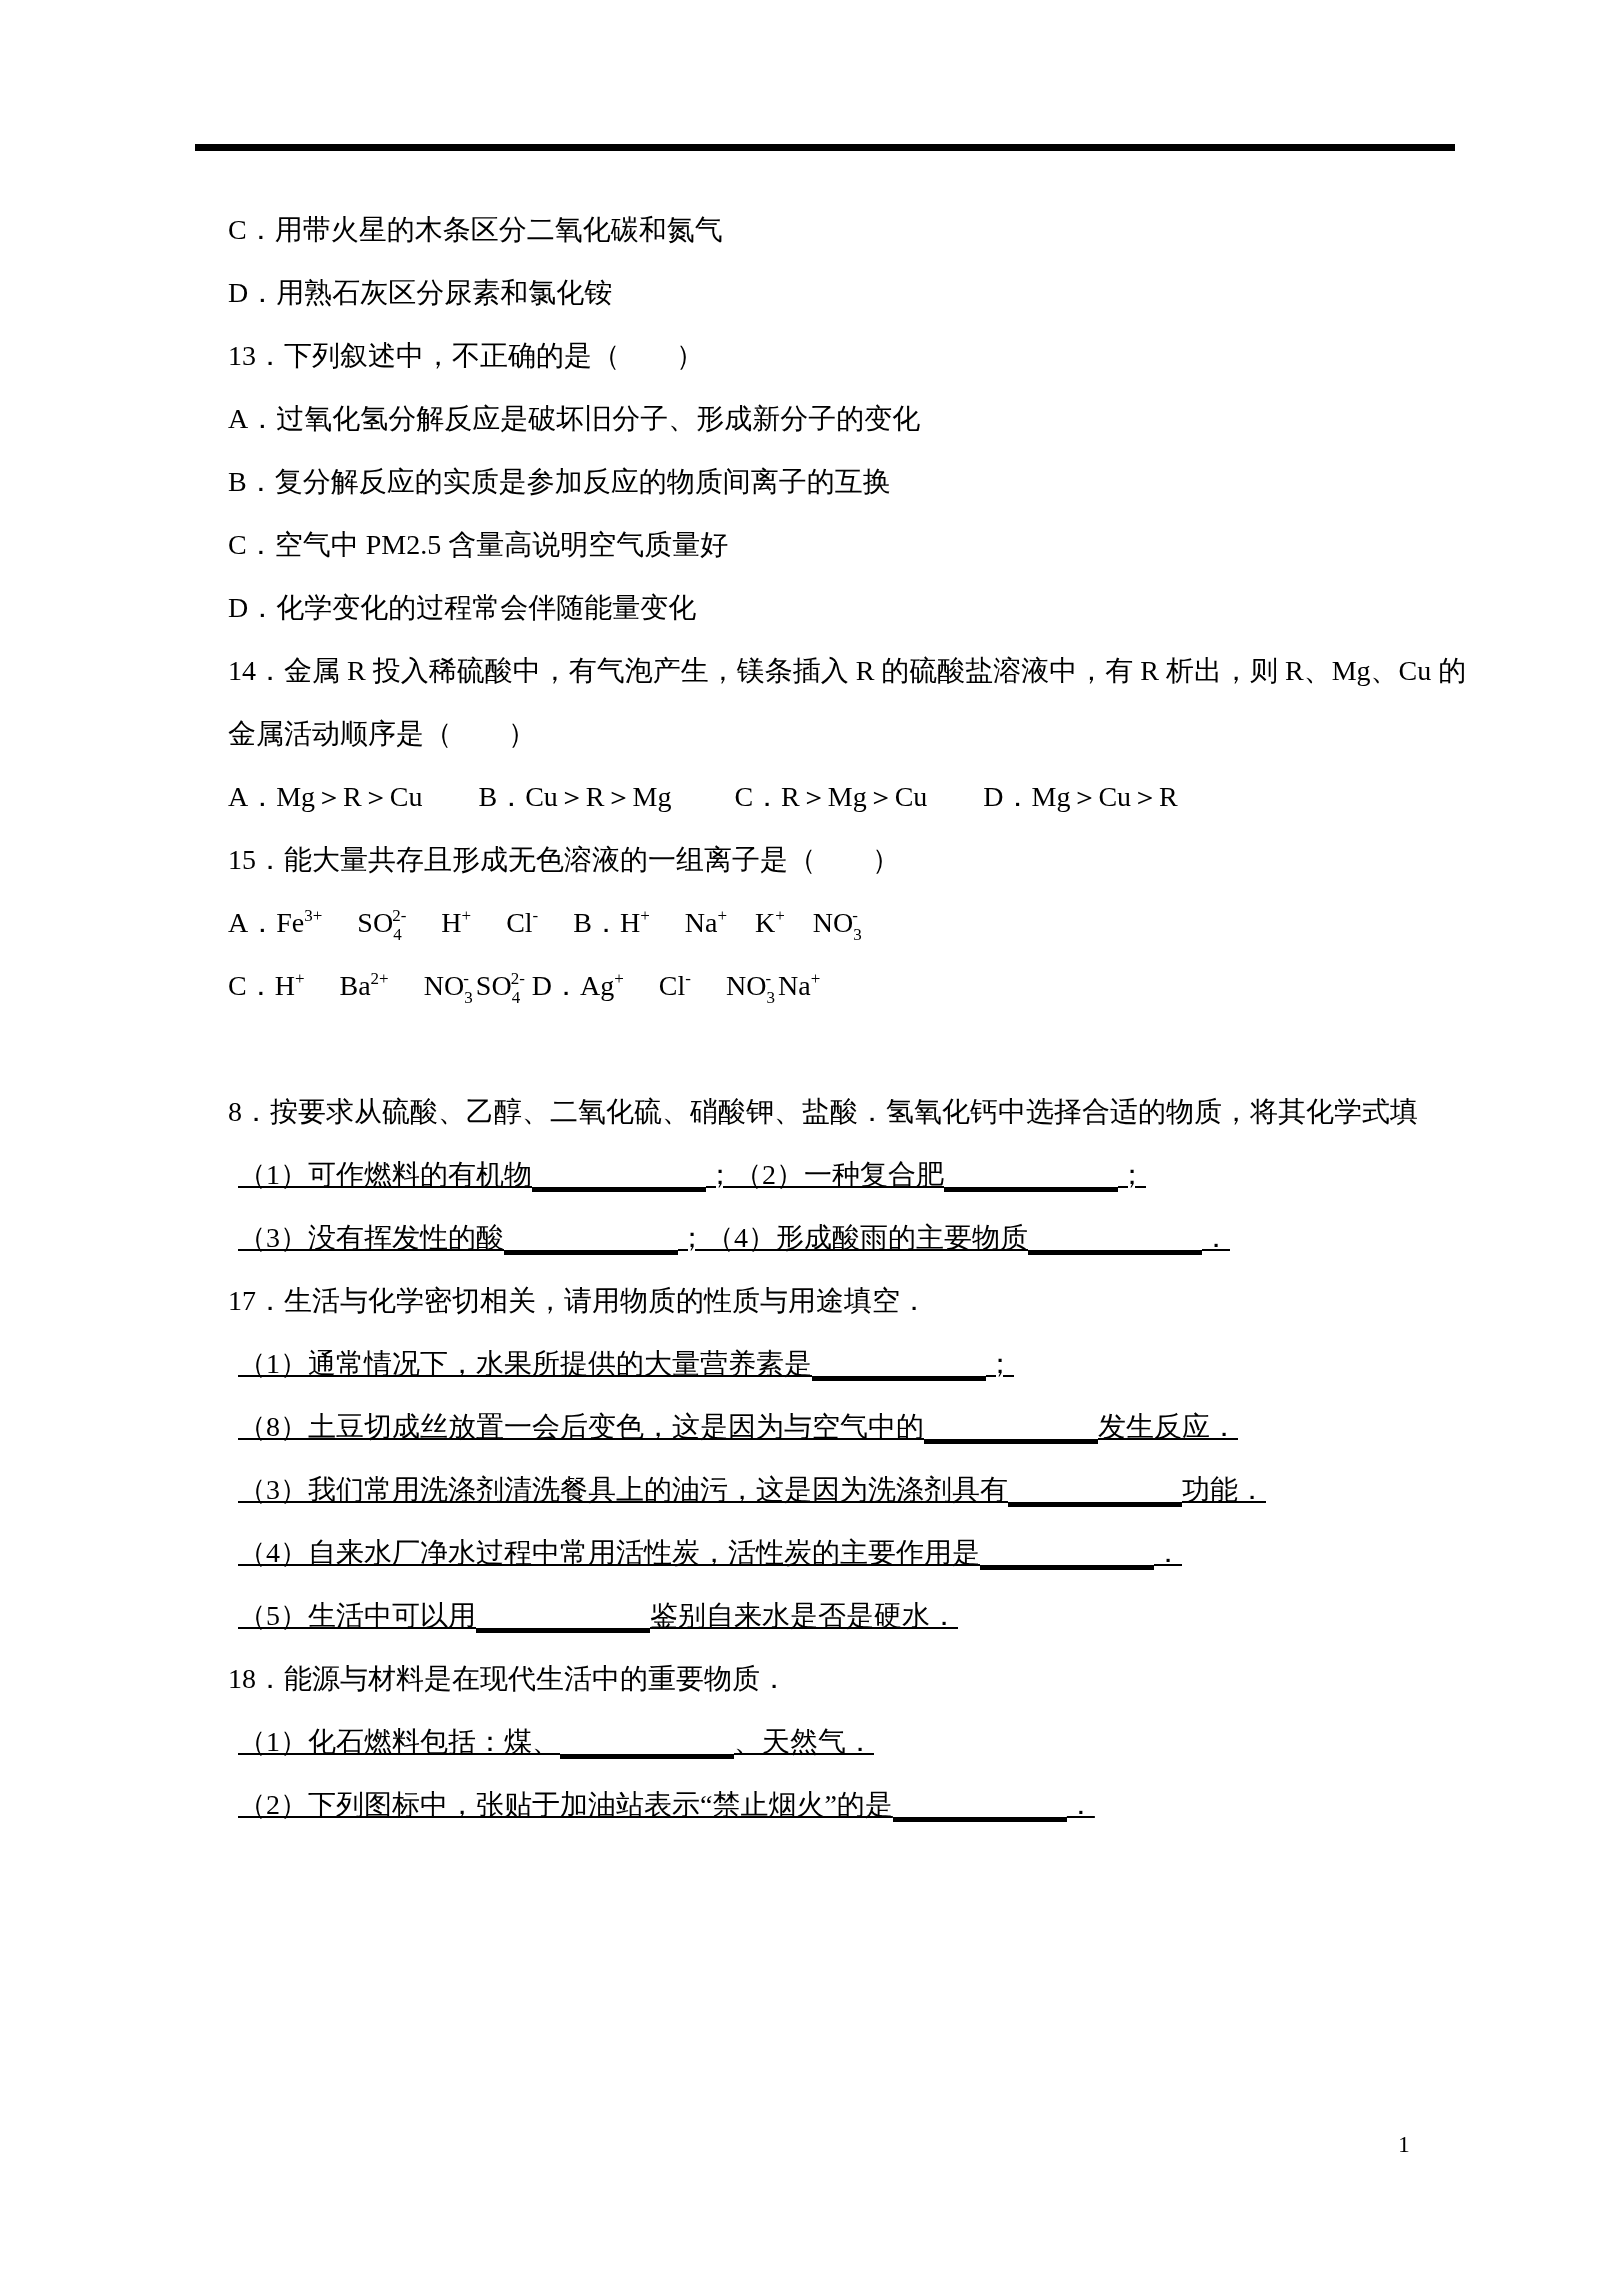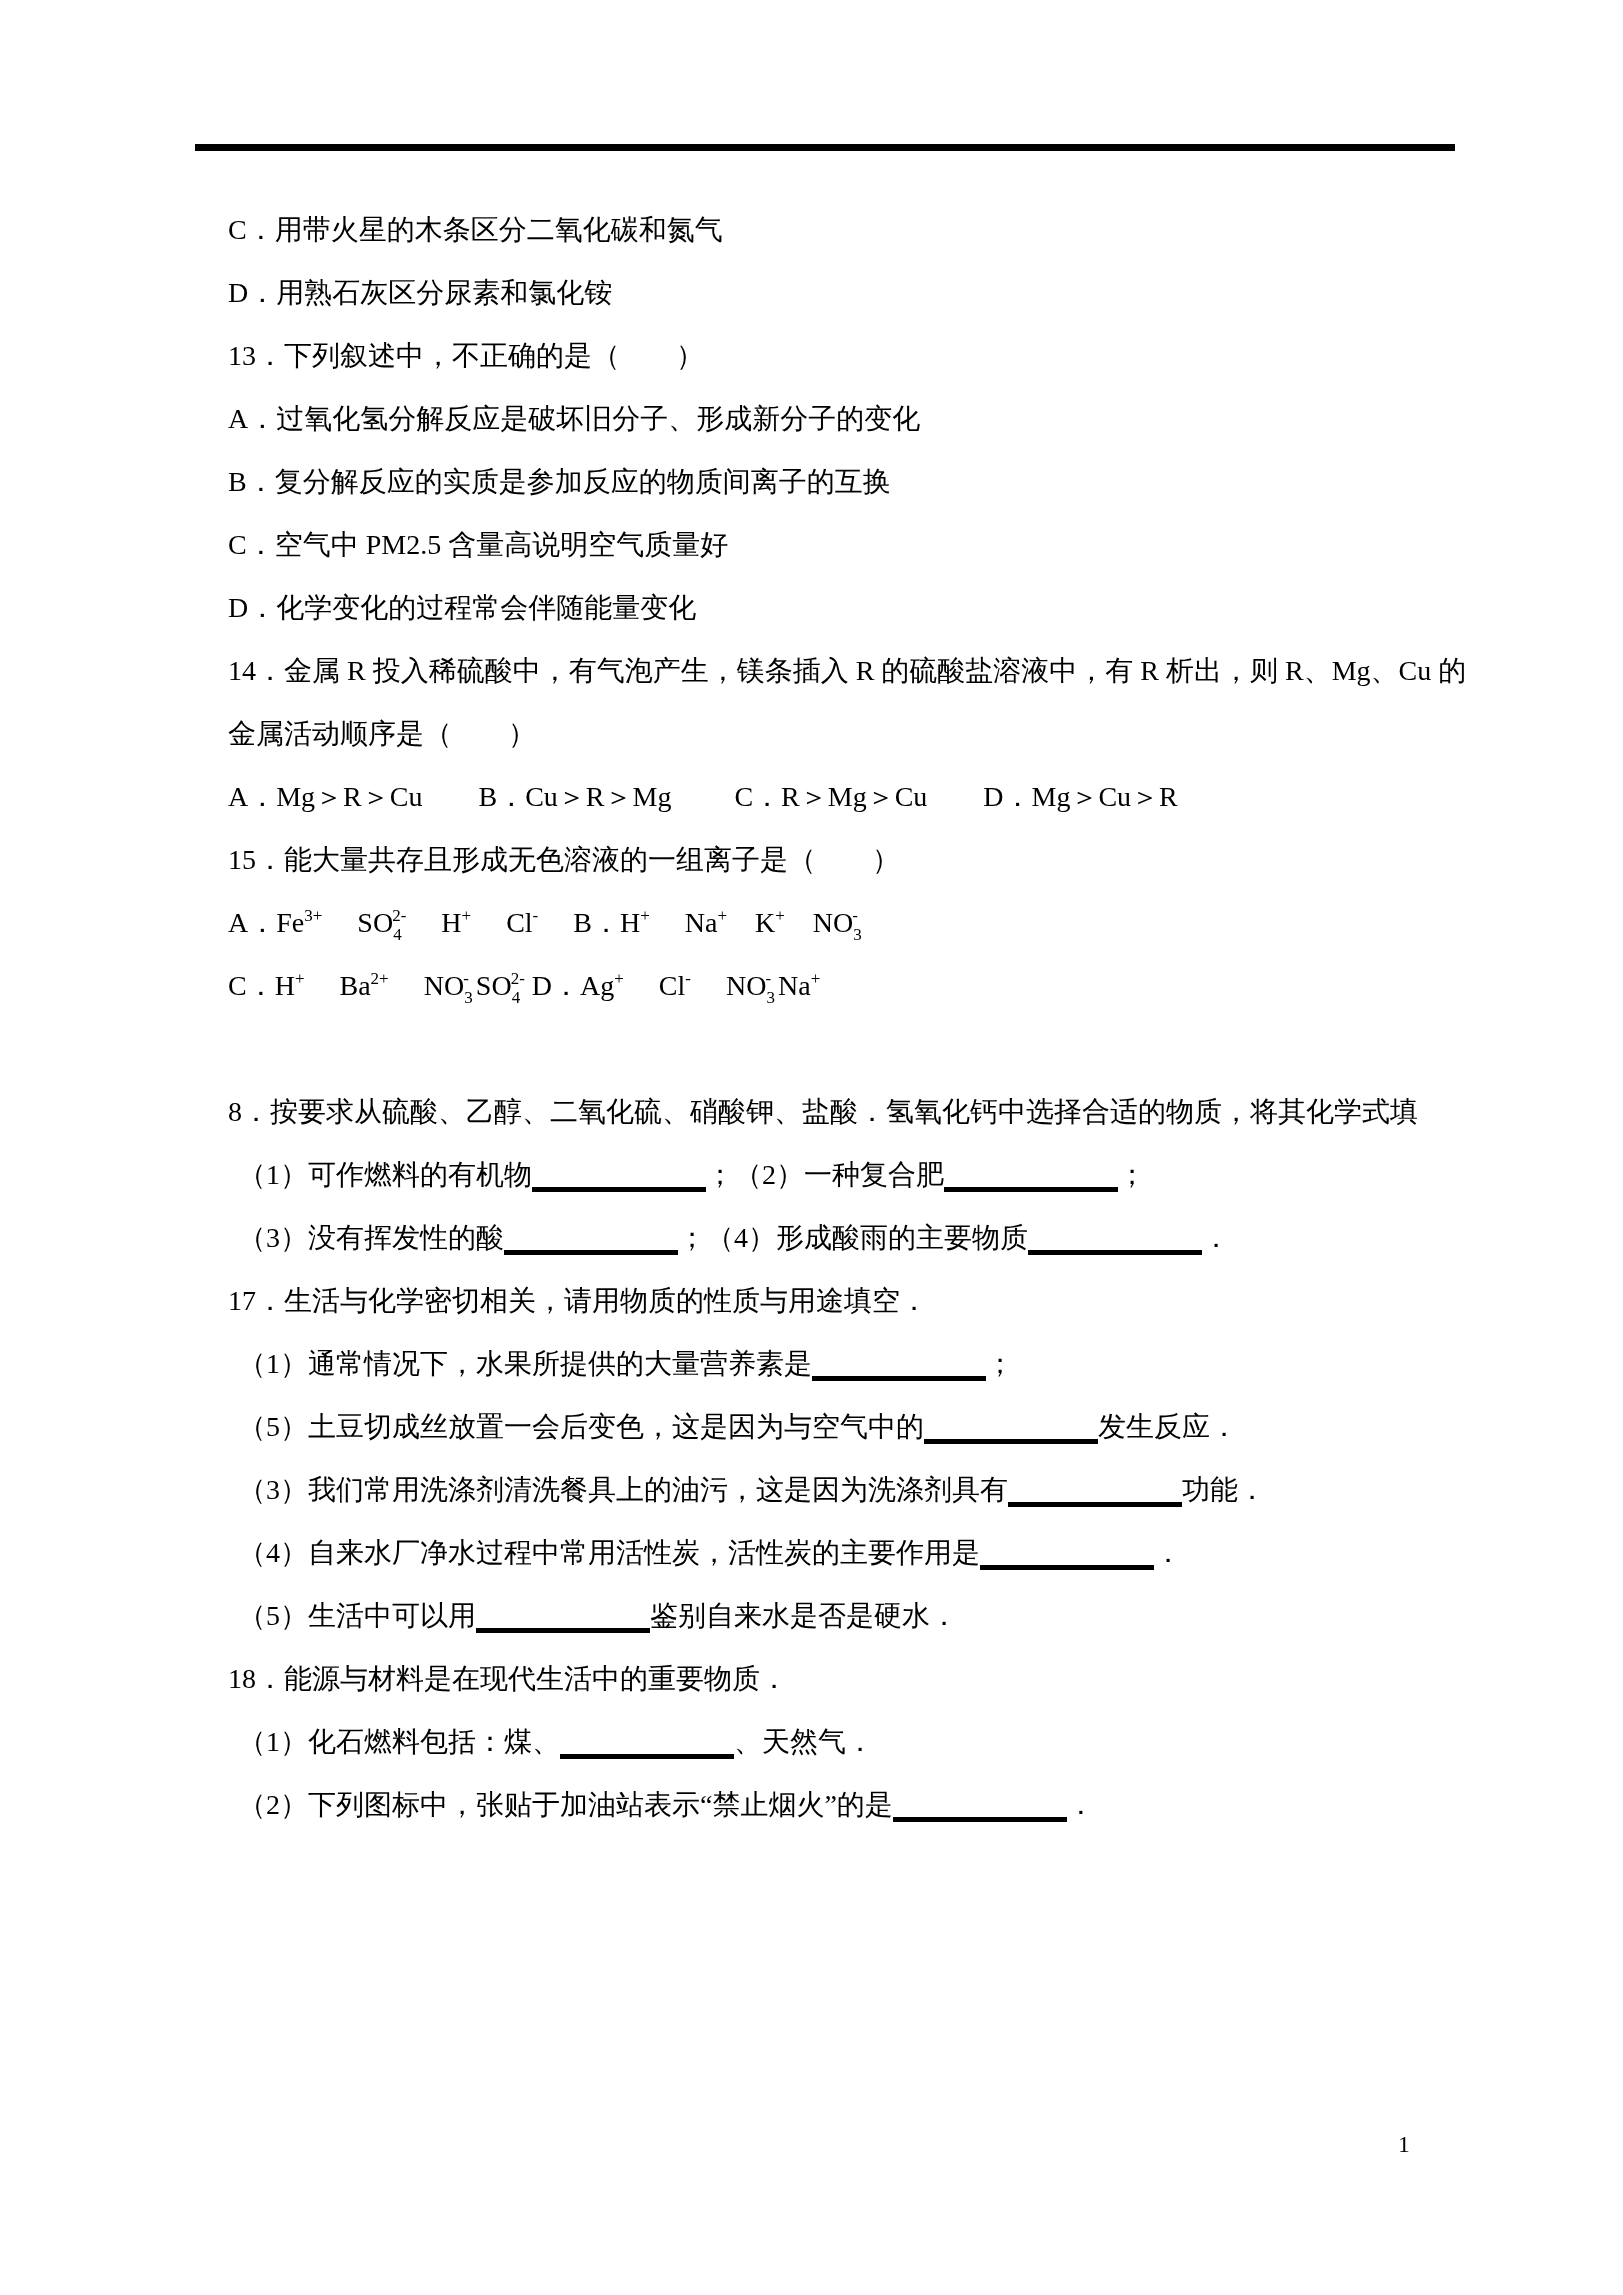--- a/index.html
+++ b/index.html
@@ -27,21 +27,21 @@
     height:63px;
     line-height:63px;
     white-space:pre;
     margin-left:32px;
   }
   .line.bold {
     font-weight:700;
     font-family:"Liberation Sans","DejaVu Sans",sans-serif;
     letter-spacing:0.6px;
   }
-  .line.indent { padding-left:10px; }
+  .line.indent { padding-left:10px;text-decoration:underline; }
   .sup {
     font-size:17px;
     line-height:1;
     vertical-align:11.2px;
   }
   .sup.over { margin-left:-9.5px; }
   .sub {
     font-size:17px;
     line-height:1;
     vertical-align:-7.9px;
@@ -77,21 +77,21 @@
       <div class="line"><span class="seg">A．Mg＞R＞Cu　　B．Cu＞R＞Mg　　 C．R＞Mg＞Cu　　D．Mg＞Cu＞R</span></div>
       <div class="line"><span class="seg">15．能大量共存且形成无色溶液的一组离子是（　　）</span></div>
       <div class="line"><span class="seg">A．Fe</span><span class="sup">3+</span><span class="seg">　 SO</span><span class="sub">4</span><span class="sup over">2-</span><span class="seg">　 H</span><span class="sup">+</span><span class="seg">　 Cl</span><span class="sup">-</span><span class="seg">　 B．H</span><span class="sup">+</span><span class="seg">　 Na</span><span class="sup">+</span><span class="seg">　K</span><span class="sup">+</span><span class="seg">　NO</span><span class="sub">3</span><span class="sup over">-</span></div>
       <div class="line"><span class="seg">C．H</span><span class="sup">+</span><span class="seg">　 Ba</span><span class="sup">2+</span><span class="seg">　 NO</span><span class="sub">3</span><span class="sup over">-</span><span class="seg"> SO</span><span class="sub">4</span><span class="sup over">2-</span><span class="seg"> D．Ag</span><span class="sup">+</span><span class="seg">　 Cl</span><span class="sup">-</span><span class="seg">　 NO</span><span class="sub">3</span><span class="sup over">-</span><span class="seg"> Na</span><span class="sup">+</span></div>
       <div class="line"></div>
       <div class="line"><span class="seg">8．按要求从硫酸、乙醇、二氧化硫、硝酸钾、盐酸．氢氧化钙中选择合适的物质，将其化学式填</span></div>
       <div class="line indent"><span class="seg">（1）可作燃料的有机物</span><span class="blank"></span><span class="seg">；（2）一种复合肥</span><span class="blank"></span><span class="seg">；</span></div>
       <div class="line indent"><span class="seg">（3）没有挥发性的酸</span><span class="blank"></span><span class="seg">；（4）形成酸雨的主要物质</span><span class="blank"></span><span class="seg">．</span></div>
       <div class="line"><span class="seg">17．生活与化学密切相关，请用物质的性质与用途填空．</span></div>
       <div class="line indent"><span class="seg">（1）通常情况下，水果所提供的大量营养素是</span><span class="blank"></span><span class="seg">；</span></div>
-      <div class="line indent"><span class="seg">（5）土豆切成丝放置一会后变色，这是因为与空气中的</span><span class="blank"></span><span class="seg">发生反应．</span></div>
+      <div class="line indent"><span class="seg">（8）土豆切成丝放置一会后变色，这是因为与空气中的</span><span class="blank"></span><span class="seg">发生反应．</span></div>
       <div class="line indent"><span class="seg">（3）我们常用洗涤剂清洗餐具上的油污，这是因为洗涤剂具有</span><span class="blank"></span><span class="seg">功能．</span></div>
       <div class="line indent"><span class="seg">（4）自来水厂净水过程中常用活性炭，活性炭的主要作用是</span><span class="blank"></span><span class="seg">．</span></div>
       <div class="line indent"><span class="seg">（5）生活中可以用</span><span class="blank"></span><span class="seg">鉴别自来水是否是硬水．</span></div>
       <div class="line"><span class="seg">18．能源与材料是在现代生活中的重要物质．</span></div>
       <div class="line indent"><span class="seg">（1）化石燃料包括：煤、</span><span class="blank"></span><span class="seg">、天然气．</span></div>
       <div class="line indent"><span class="seg">（2）下列图标中，张贴于加油站表示“禁止烟火”的是</span><span class="blank"></span><span class="seg">．</span></div>
     </div>
   <div class="page-number">1</div>
 </div>
 

